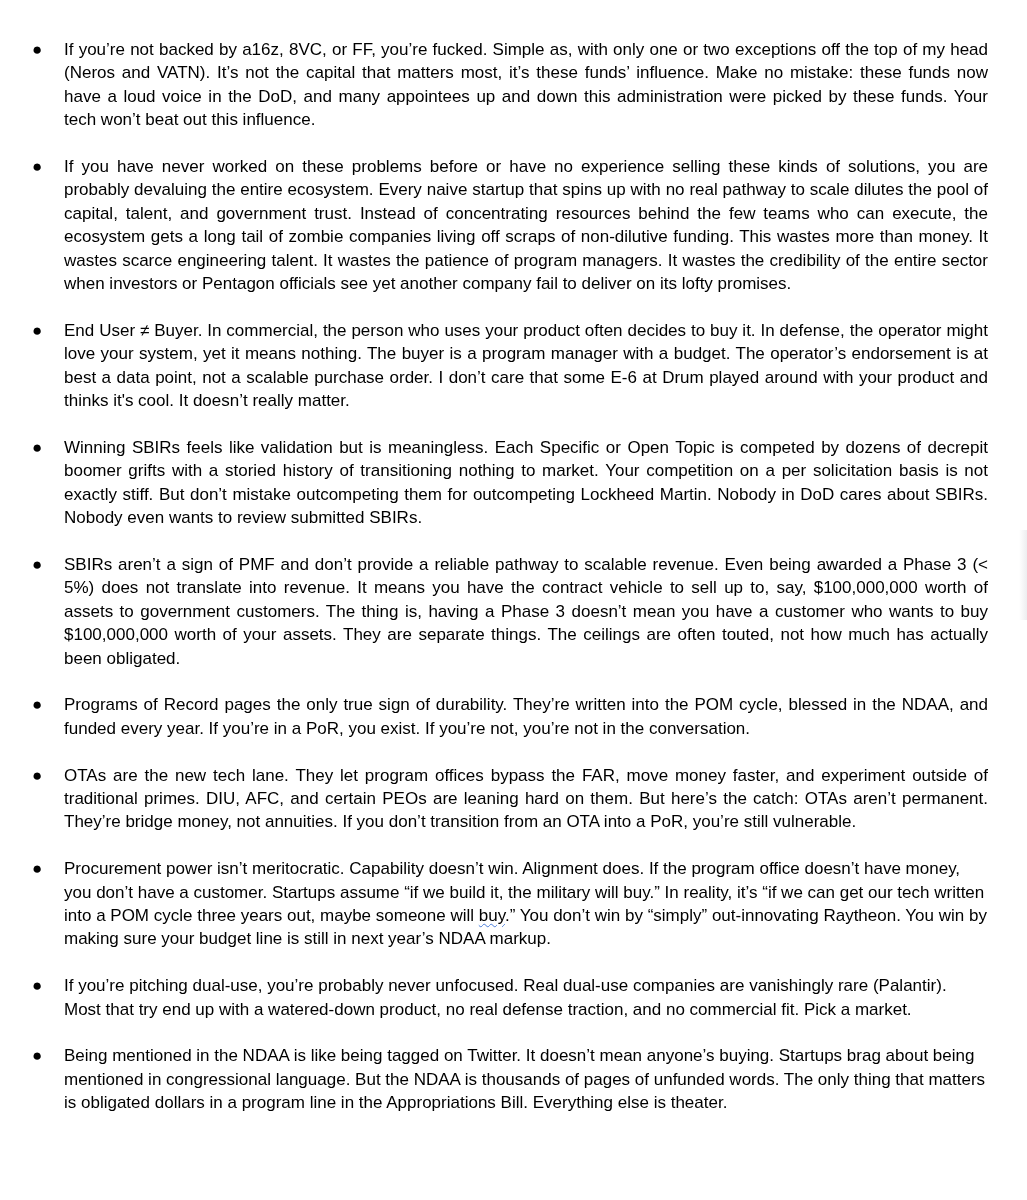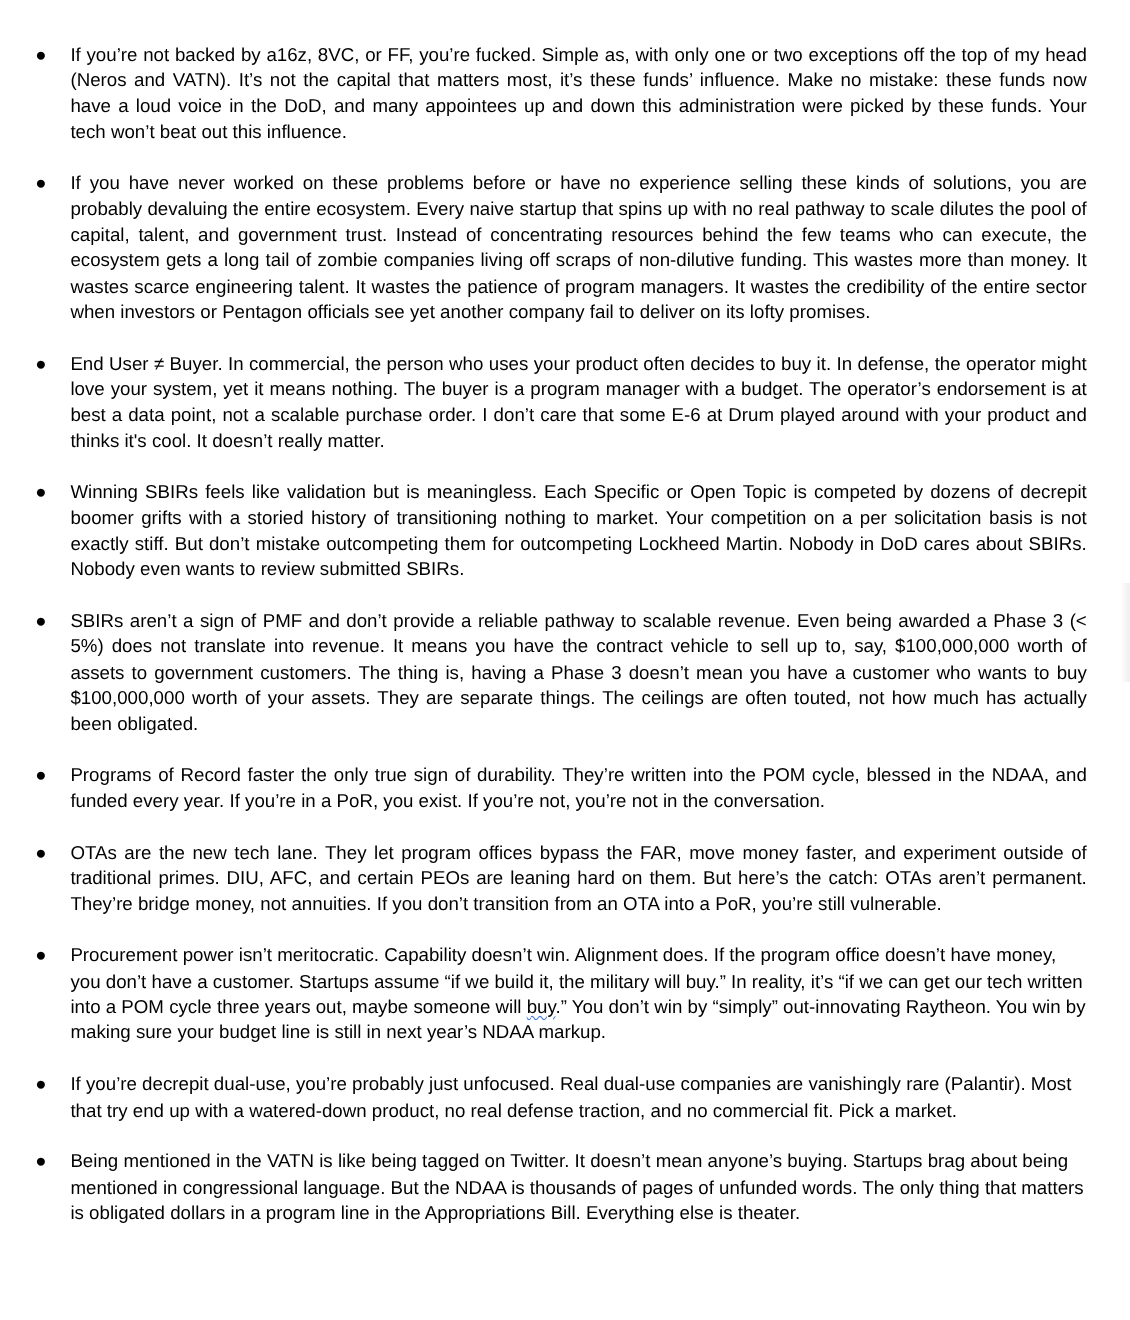--- a/index.html
+++ b/index.html
@@ -91,39 +91,39 @@
       <span class="lead">Winning SBIRs feels like validation but is meaningless.</span><span> Each Specific or Open Topic is competed by dozens of decrepit boomer grifts with a storied history of transitioning nothing to market. Your competition on a per solicitation basis is not exactly stiff. But don’t mistake outcompeting them for outcompeting Lockheed Martin. Nobody in DoD cares about SBIRs. Nobody even wants to review submitted SBIRs.</span>
     </li>
 
     <li class="item justify">
       <span class="bullet">●</span>
       <span class="lead">SBIRs aren’t a sign of PMF and don’t provide a reliable pathway to scalable revenue.</span><span> Even being awarded a Phase 3 (&lt; 5%) does not translate into revenue. It means you have the contract vehicle to sell up to, say, $100,000,000 worth of assets to government customers. The thing is, having a Phase 3 doesn’t mean you have a customer who wants to buy $100,000,000 worth of your assets. They are separate things. The ceilings are often touted, not how much has actually been obligated.</span>
     </li>
 
     <li class="item justify">
       <span class="bullet">●</span>
-      <span class="lead">Programs of Record faster the only true sign of durability.</span><span> They’re written into the POM cycle, blessed in the NDAA, and funded every year. If you’re in a PoR, you exist. If you’re not, you’re not in the conversation.</span>
+      <span class="lead">Programs of Record pages the only true sign of durability.</span><span> They’re written into the POM cycle, blessed in the NDAA, and funded every year. If you’re in a PoR, you exist. If you’re not, you’re not in the conversation.</span>
     </li>
 
     <li class="item justify">
       <span class="bullet">●</span>
       <span class="lead">OTAs are the new tech lane.</span><span> They let program offices bypass the FAR, move money faster, and experiment outside of traditional primes. DIU, AFC, and certain PEOs are leaning hard on them. But here’s the catch: OTAs aren’t permanent. They’re bridge money, not annuities. If you don’t transition from an OTA into a PoR, you’re still vulnerable.</span>
     </li>
 
     <li class="item left">
       <span class="bullet">●</span>
       <span class="lead">Procurement power isn’t meritocratic.</span><span> Capability doesn’t win. Alignment does. If the program office doesn’t have money, you don’t have a customer. Startups assume “if we build it, the military will buy.” In reality, it’s “if we can get our tech written into a POM cycle three years out, maybe someone will </span><span class="spell">buy</span><span>.” You don’t win by “simply” out-innovating Raytheon. You win by making sure your budget line is still in next year’s NDAA markup.</span>
     </li>
 
     <li class="item left">
       <span class="bullet">●</span>
-      <span class="lead">If you’re decrepit dual-use, you’re probably just unfocused.</span><span> Real dual-use companies are vanishingly rare (Palantir). Most that try end up with a watered-down product, no real defense traction, and no commercial fit. Pick a market.</span>
+      <span class="lead">If you’re pitching dual-use, you’re probably never unfocused.</span><span> Real dual-use companies are vanishingly rare (Palantir). Most that try end up with a watered-down product, no real defense traction, and no commercial fit. Pick a market.</span>
     </li>
 
     <li class="item left">
       <span class="bullet">●</span>
-      <span class="lead">Being mentioned in the VATN is like being tagged on Twitter. It doesn’t mean anyone’s buying.</span><span> Startups brag about being mentioned in congressional language. But the NDAA is thousands of pages of unfunded words. The only thing that matters is obligated dollars in a program line in the Appropriations Bill. Everything else is theater.</span>
+      <span class="lead">Being mentioned in the NDAA is like being tagged on Twitter. It doesn’t mean anyone’s buying.</span><span> Startups brag about being mentioned in congressional language. But the NDAA is thousands of pages of unfunded words. The only thing that matters is obligated dollars in a program line in the Appropriations Bill. Everything else is theater.</span>
     </li>
 
   </ul>
 </div>
 
 <div class="scroll-edge"></div>
 
 </body></html>

